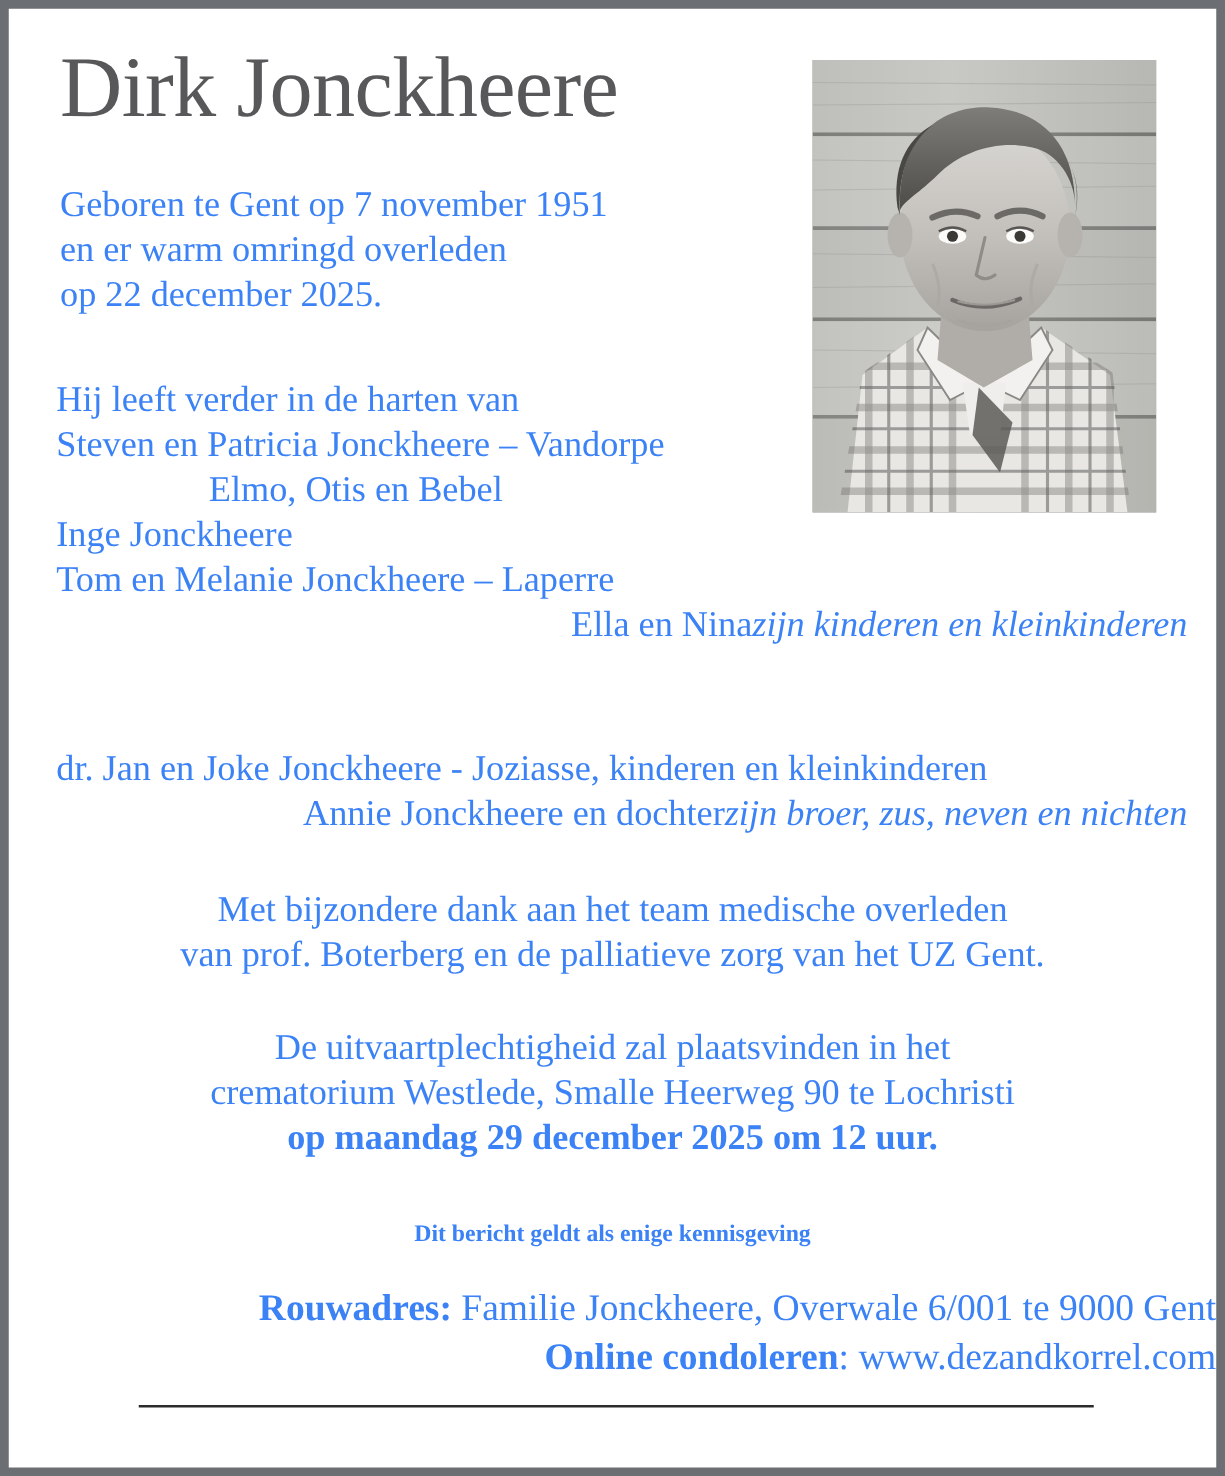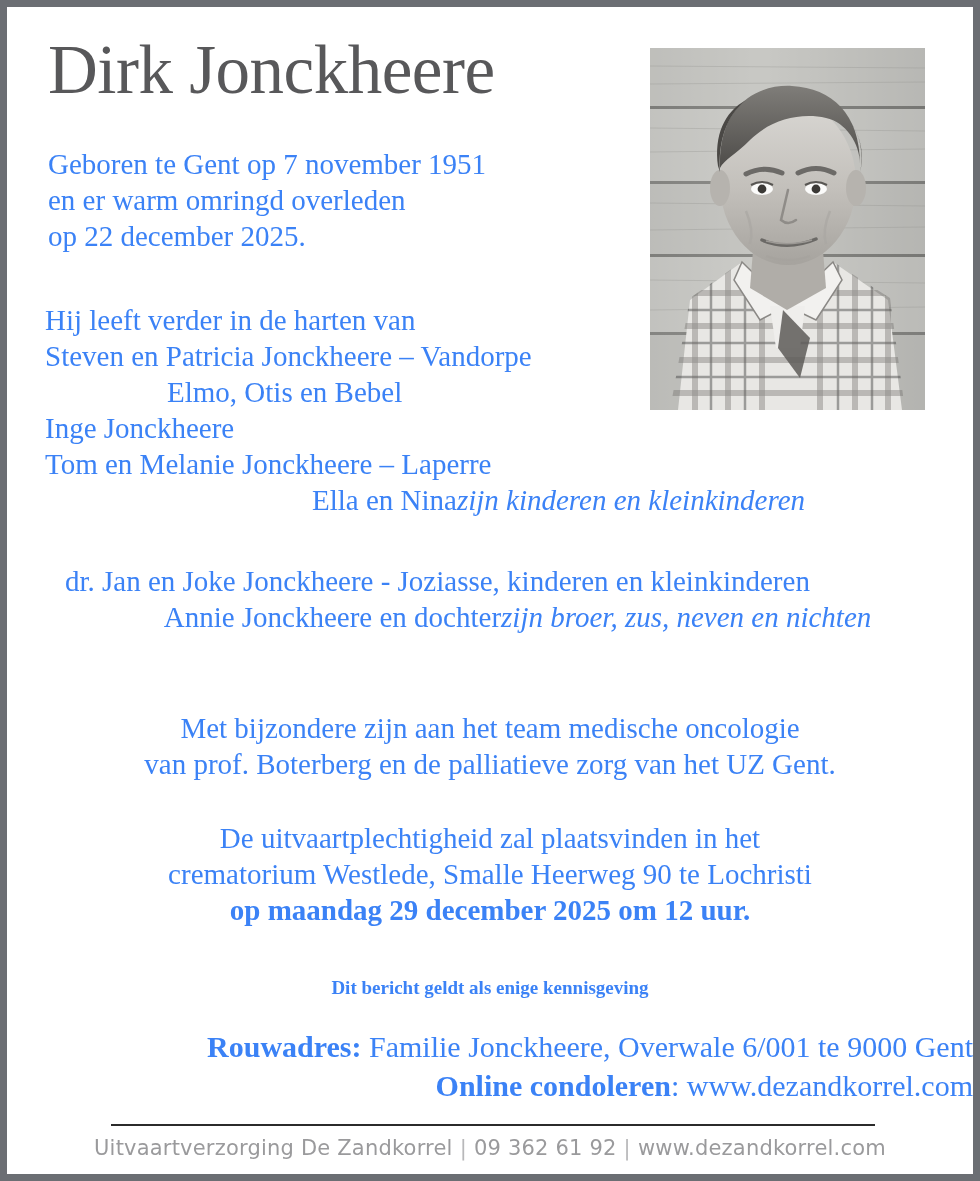--- a/index.html
+++ b/index.html
@@ -68,29 +68,29 @@
   .tline.indent { padding-left: 122px; }
   .bold { font-weight: bold; }
 
   
   #born-block { left: 41px; top: 139px; width: 600px; }
 
   
   #children-block { left: 38px; top: 295px; width: 905px; }
   .row-split {
     display: flex;
-    justify-content: center;
+    justify-content: flex-end;
     align-items: baseline;
     white-space: nowrap;
   }
   .row-split .left { padding-left: 122px; }
   .row-split .right { font-style: italic; }
 
   
-  #siblings-block { left: 38px; top: 556px; width: 905px; margin-left: 20px; }
+  #siblings-block { left: 38px; top: 590px; width: 905px; }
   #siblings-block .row-split .left { padding-left: 0; }
 
   
   #thanks-block {
     left: 0; right: 0; top: 703px;
     text-align: center;
     width: 100%;
   }
   #thanks-block .tline { display: block; }
 
@@ -280,37 +280,34 @@
 
     <div class="tblock" id="siblings-block">
       <span class="tline">dr. Jan en Joke Jonckheere - Joziasse, kinderen en kleinkinderen</span>
       <span class="row-split">
         <span class="left">Annie Jonckheere en dochter</span>
         <span class="right">zijn broer, zus, neven en nichten</span>
       </span>
     </div>
 
     <div class="tblock" id="thanks-block">
-      <span class="tline">Met bijzondere zijn aan het team medische oncologie</span>
+      <span class="tline">Met bijzondere dank aan het team medische overleden</span>
       <span class="tline">van prof. Boterberg en de palliatieve zorg van het UZ Gent.</span>
     </div>
 
     <div class="tblock" id="ceremony-block">
       <span class="tline">De uitvaartplechtigheid zal plaatsvinden in het</span>
       <span class="tline">crematorium Westlede, Smalle Heerweg 90 te Lochristi</span>
       <span class="tline bold">op maandag 29 december 2025 om 12 uur.</span>
     </div>
 
     <div class="tblock" id="single-notice">Dit bericht geldt als enige kennisgeving</div>
 
     <div class="tblock" id="address-block">
       <span class="tline"><span class="bold">Rouwadres:</span> <span>Familie Jonckheere, Overwale 6/001 te 9000 Gent</span></span>
       <span class="tline"><span class="bold">Online condoleren</span><span>: www.dezandkorrel.com</span></span>
     </div>
 
     <div class="divider"></div>
 
-    <div class="footer">
-      <span>Uitvaartverzorging De Zandkorrel</span><span class="sep">|</span><span>09 362 61 92</span><span class="sep">|</span><span>www.dezandkorrel.com</span>
-    </div>
 
   </div>
 </div>
 
 </body></html>

